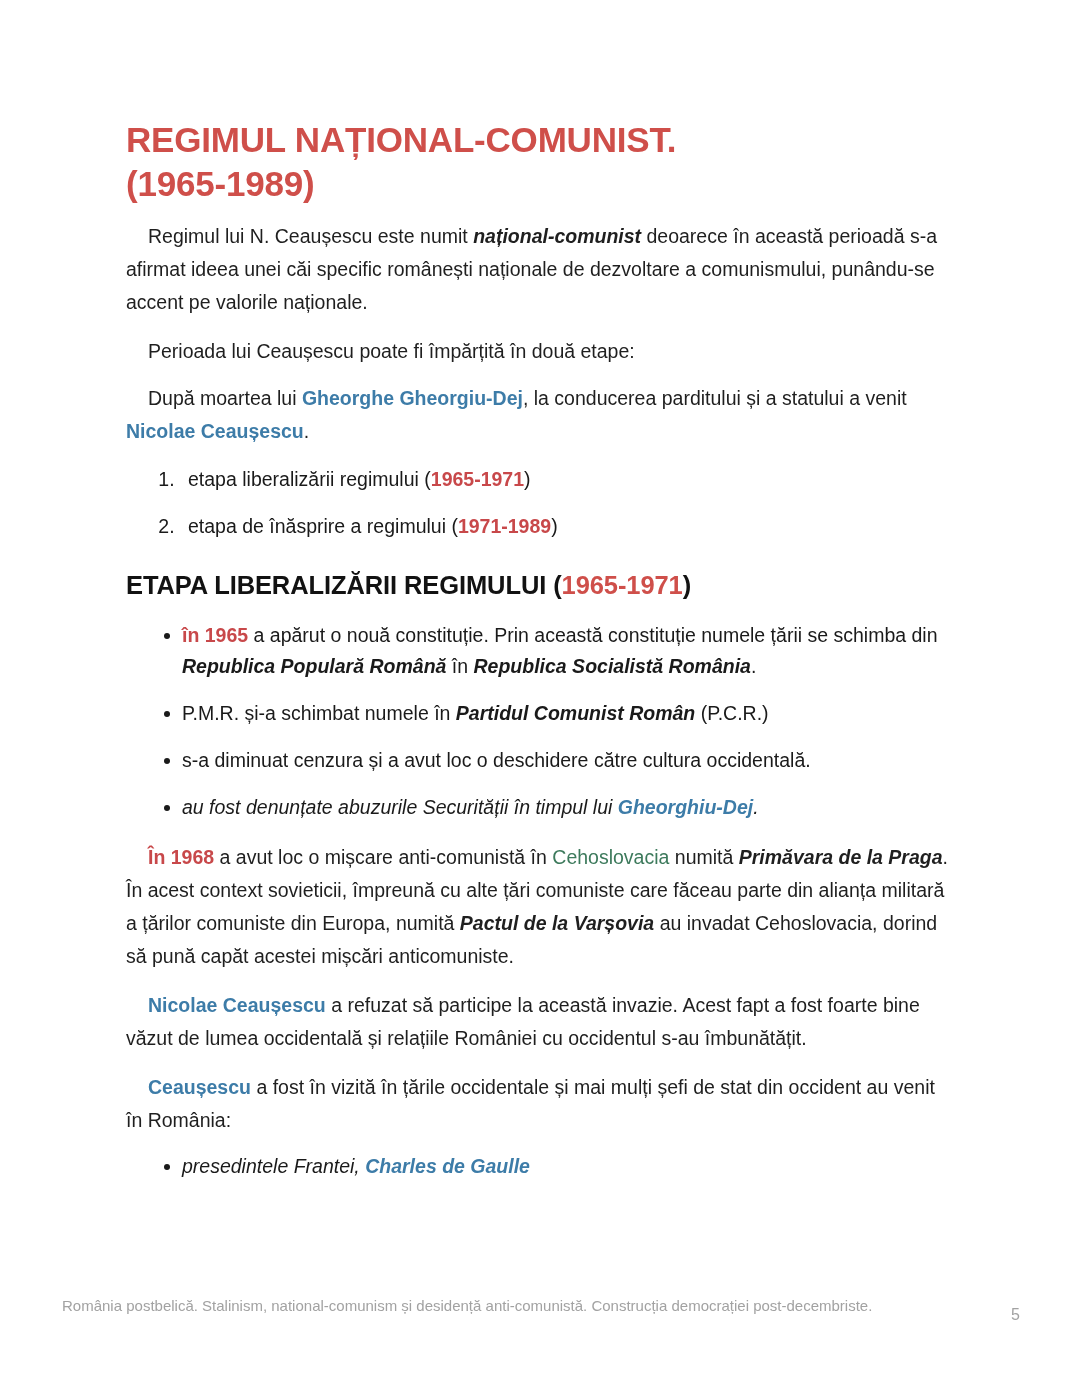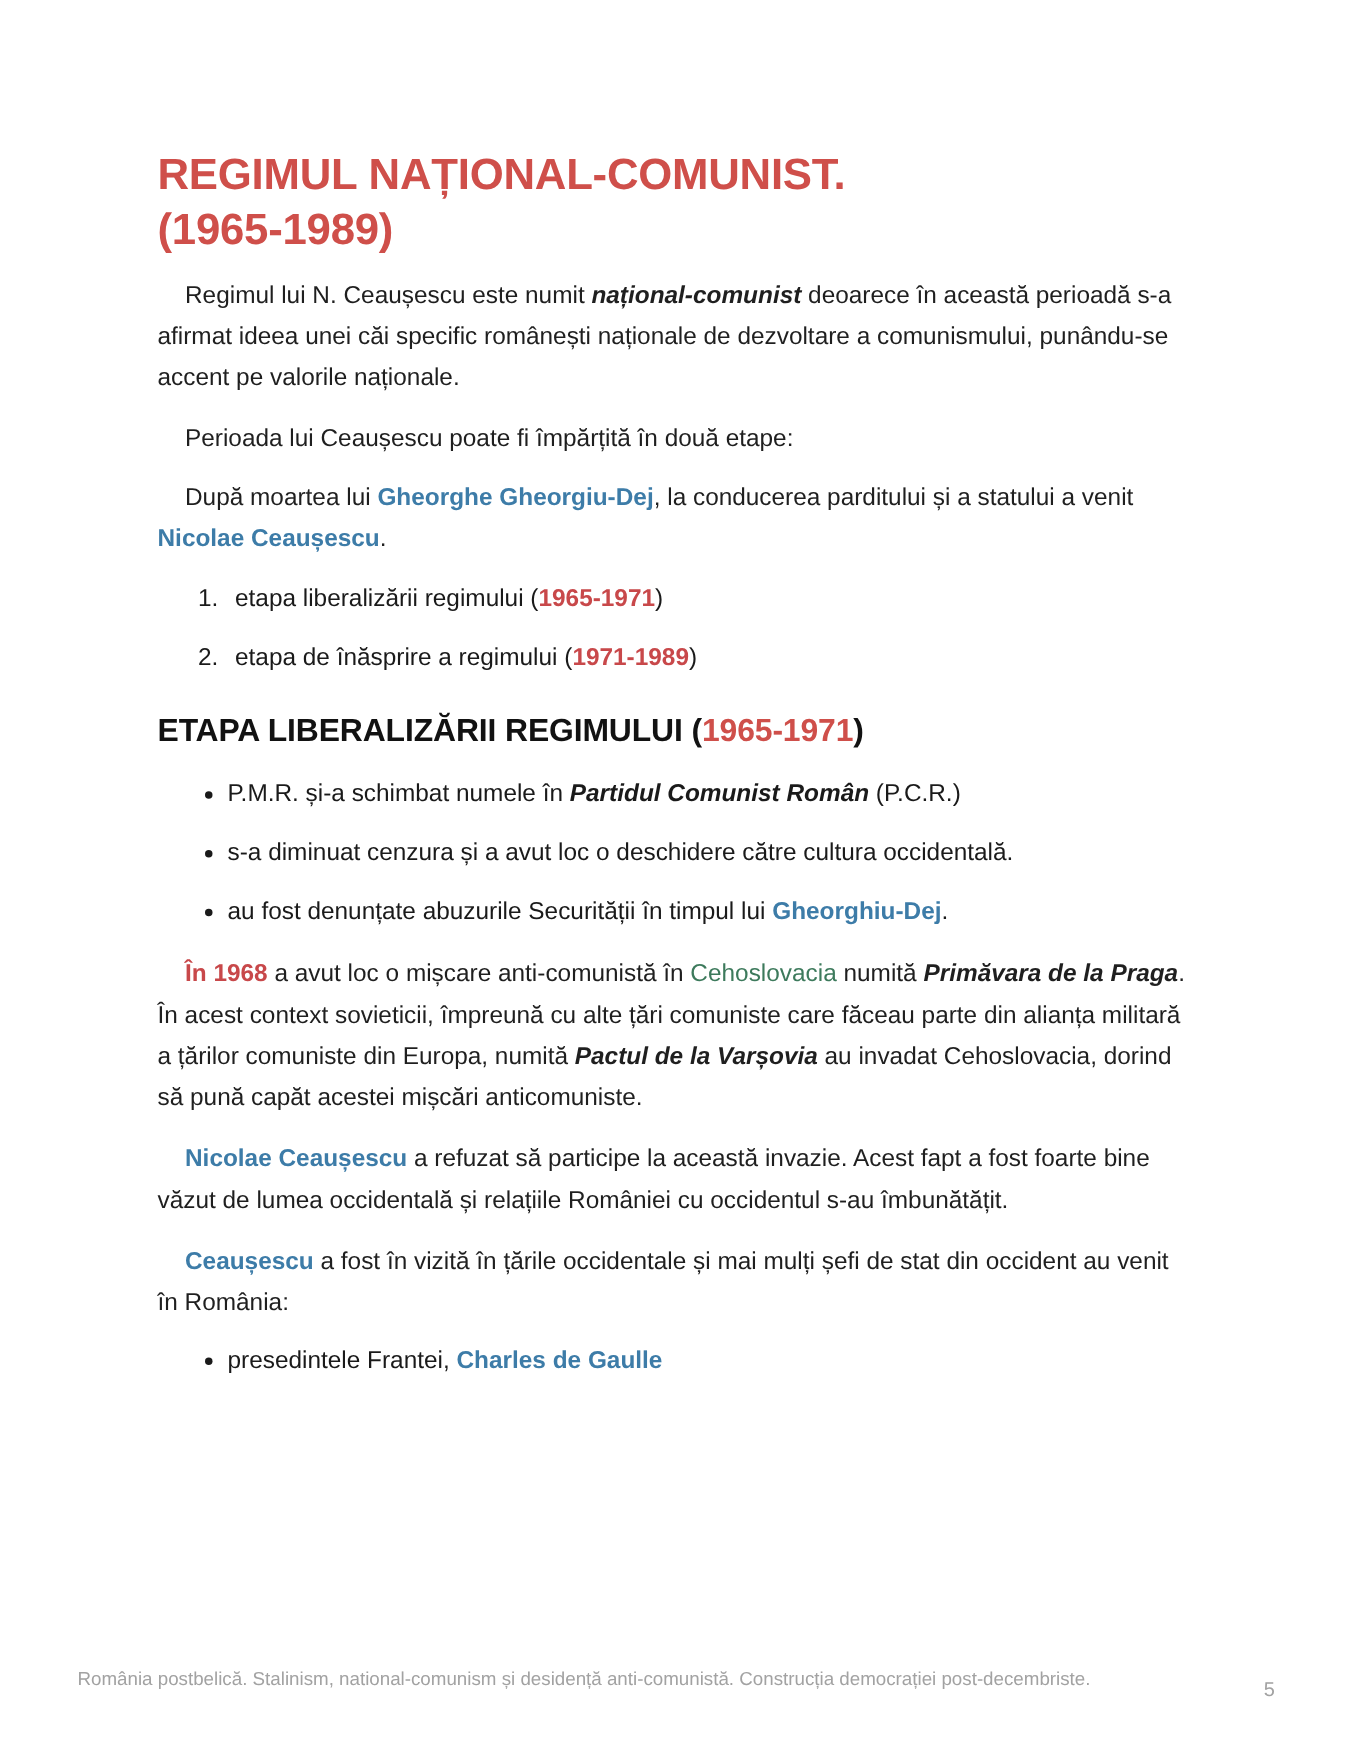--- a/index.html
+++ b/index.html
@@ -89,39 +89,39 @@
     padding-left: 38px;
     list-style: none;
   }
   ul.bul-list li {
     position: relative;
     font-size: 19.5px;
     line-height: 31px;
     margin-bottom: 16px;
     padding-left: 18px;
   }
-  ul.bul-list li:last-child { margin-bottom: 0; }
+  ul.bul-list li:last-child { margin-bottom: 0; font-style: italic; }
   ul.bul-list li::before {
     content: "";
     position: absolute;
     left: 0;
     top: 13px;
     width: 6px;
     height: 6px;
     border-radius: 50%;
     background: #1a1a1a;
   }
 
   ul.bul-list.tail { margin-top: 4px; }
 
   
   .footer {
     position: absolute;
     left: 62px;
-    top: 1333px;
+    top: 1295px;
     width: 958px;
     display: flex;
     align-items: flex-start;
     justify-content: space-between;
   }
   .footer-text {
     font-size: 15px;
     line-height: 22px;
     color: #a2a2a2;
     width: 835px;
@@ -153,20 +153,21 @@
     <p class="para"><span>După moartea lui </span><span class="blue-b">Gheorghe Gheorgiu-Dej</span><span>, la conducerea parditului și a statului a venit </span><span class="blue-b">Nicolae Ceaușescu</span><span>.</span></p>
 
     <ol class="num-list">
       <li><span>etapa liberalizării regimului (</span><span class="red-b">1965-1971</span><span>)</span></li>
       <li><span>etapa de înăsprire a regimului (</span><span class="red-b">1971-1989</span><span>)</span></li>
     </ol>
 
     <h2 class="section-head"><span>ETAPA LIBERALIZĂRII REGIMULUI (</span><span class="red-b">1965-1971</span><span>)</span></h2>
 
     <ul class="bul-list">
+      <li><span class="red-b">în 1965</span><span> a apărut o nouă constituție. Prin această constituție numele țării se schimba din </span><span class="bi">Republica Populară Română</span><span> în </span><span class="bi">Republica Socialistă România</span><span>.</span></li>
       <li><span>P.M.R. și-a schimbat numele în </span><span class="bi">Partidul Comunist Român</span><span> (P.C.R.)</span></li>
       <li><span>s-a diminuat cenzura și a avut loc o deschidere către cultura occidentală.</span></li>
       <li><span>au fost denunțate abuzurile Securității în timpul lui </span><span class="blue-b">Gheorghiu-Dej</span><span>.</span></li>
     </ul>
 
     <p class="para"><span class="red-b">În 1968</span><span> a avut loc o mișcare anti-comunistă în </span><span class="green-b">Cehoslovacia</span><span> numită </span><span class="bi">Primăvara de la Praga</span><span>. În acest context sovieticii, împreună cu alte țări comuniste care făceau parte din alianța militară a țărilor comuniste din Europa, numită </span><span class="bi">Pactul de la Varșovia</span><span> au invadat Cehoslovacia, dorind să pună capăt acestei mișcări anticomuniste.</span></p>
 
     <p class="para"><span class="blue-b">Nicolae Ceaușescu</span><span> a refuzat să participe la această invazie. Acest fapt a fost foarte bine văzut de lumea occidentală și relațiile României cu occidentul s-au îmbunătățit.</span></p>
 
     <p class="para tight"><span class="blue-b">Ceaușescu</span><span> a fost în vizită în țările occidentale și mai mulți șefi de stat din occident au venit în România:</span></p>

